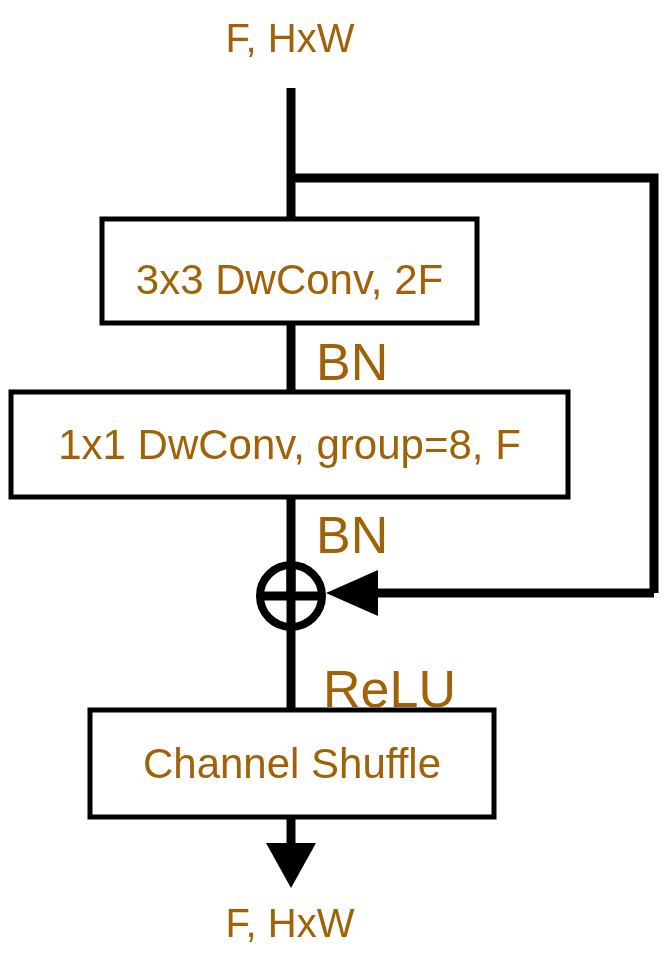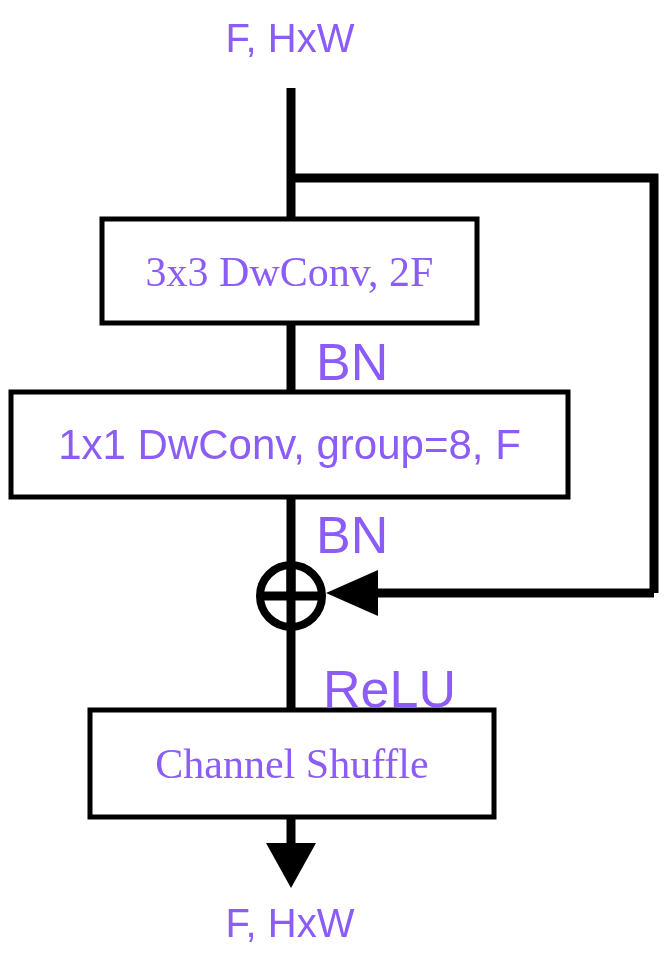--- a/index.html
+++ b/index.html
@@ -22,21 +22,21 @@
     position: absolute;
     top: 0;
     left: 0;
     width: 669px;
     height: 959px;
   }
   .edge-label,
   .io-label,
   .box-label {
     position: absolute;
-    color: #8b5cf6;
+    color: #a16207;
     white-space: nowrap;
     font-family: "Liberation Sans", sans-serif;
     font-weight: 400;
     line-height: 1;
   }
   .io-label {
     font-size: 40px;
     text-align: center;
   }
   .edge-label {
@@ -49,23 +49,23 @@
     align-items: center;
     justify-content: center;
   }
   
   #label-input        { left: 170px;  top: 18px;  width: 240px; }
   #label-output       { left: 170px;  top: 903px; width: 240px; }
   #label-bn-1         { left: 316px;  top: 336px; }
   #label-bn-2         { left: 316px;  top: 509px; }
   #label-relu         { left: 323px;  top: 663px; }
 
-  #box-dwconv-text    { left: 102px;  top: 220px; width: 375px; height: 104px; font-family: Liberation Serif, serif; }
+  #box-dwconv-text    { left: 102px;  top: 228px; width: 375px; height: 104px; }
   #box-pwconv-text    { left: 11px;   top: 392px; width: 557px; height: 105px; }
-  #box-shuffle-text   { left: 90px;   top: 710px; width: 404px; height: 107px; font-family: Liberation Serif, serif; }
+  #box-shuffle-text   { left: 90px;   top: 710px; width: 404px; height: 107px; }
 </style>
 </head>
 <body>
 
 <div id="diagram-root">
 
   <svg id="diagram-svg" viewBox="0 0 669 959">
 
     <line x1="291" y1="88" x2="291" y2="222" stroke="#000000" stroke-width="9"></line>
 

